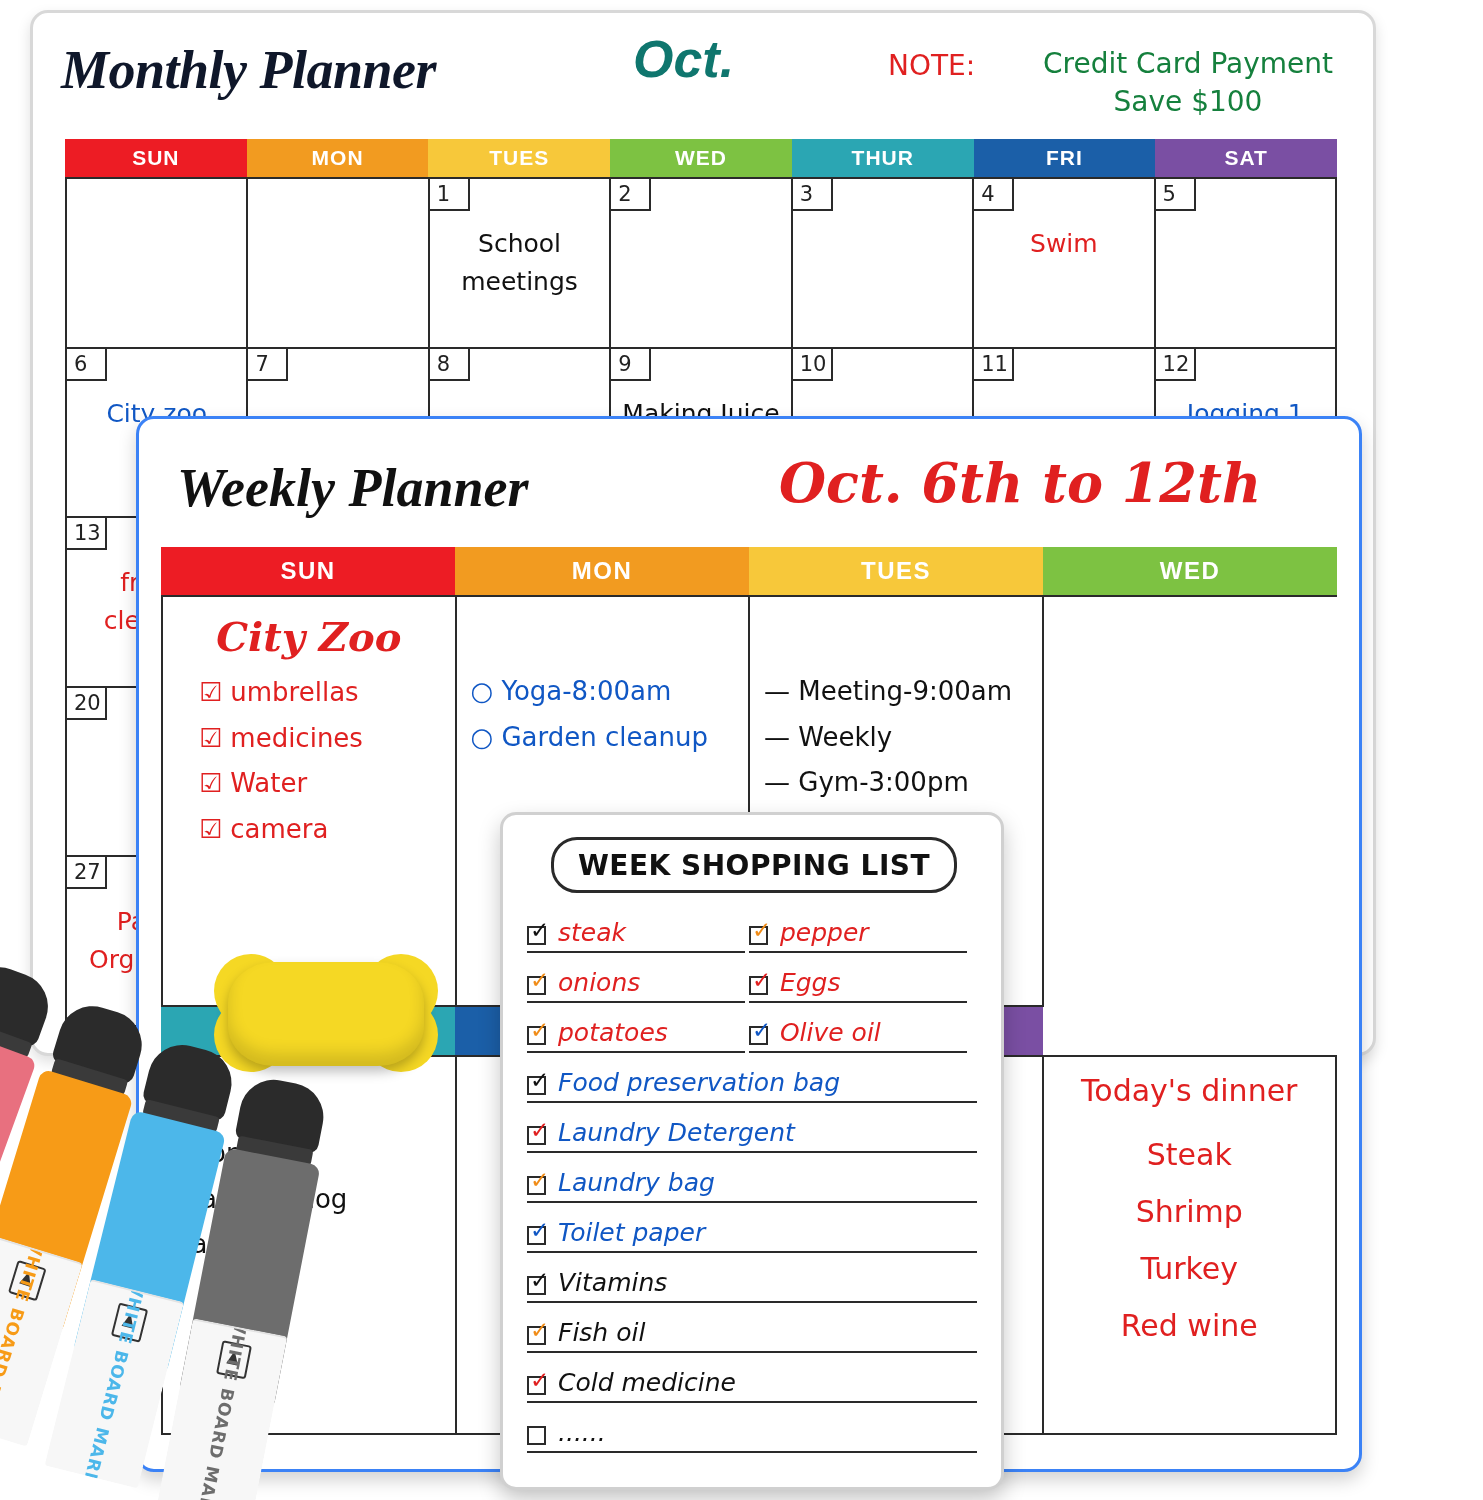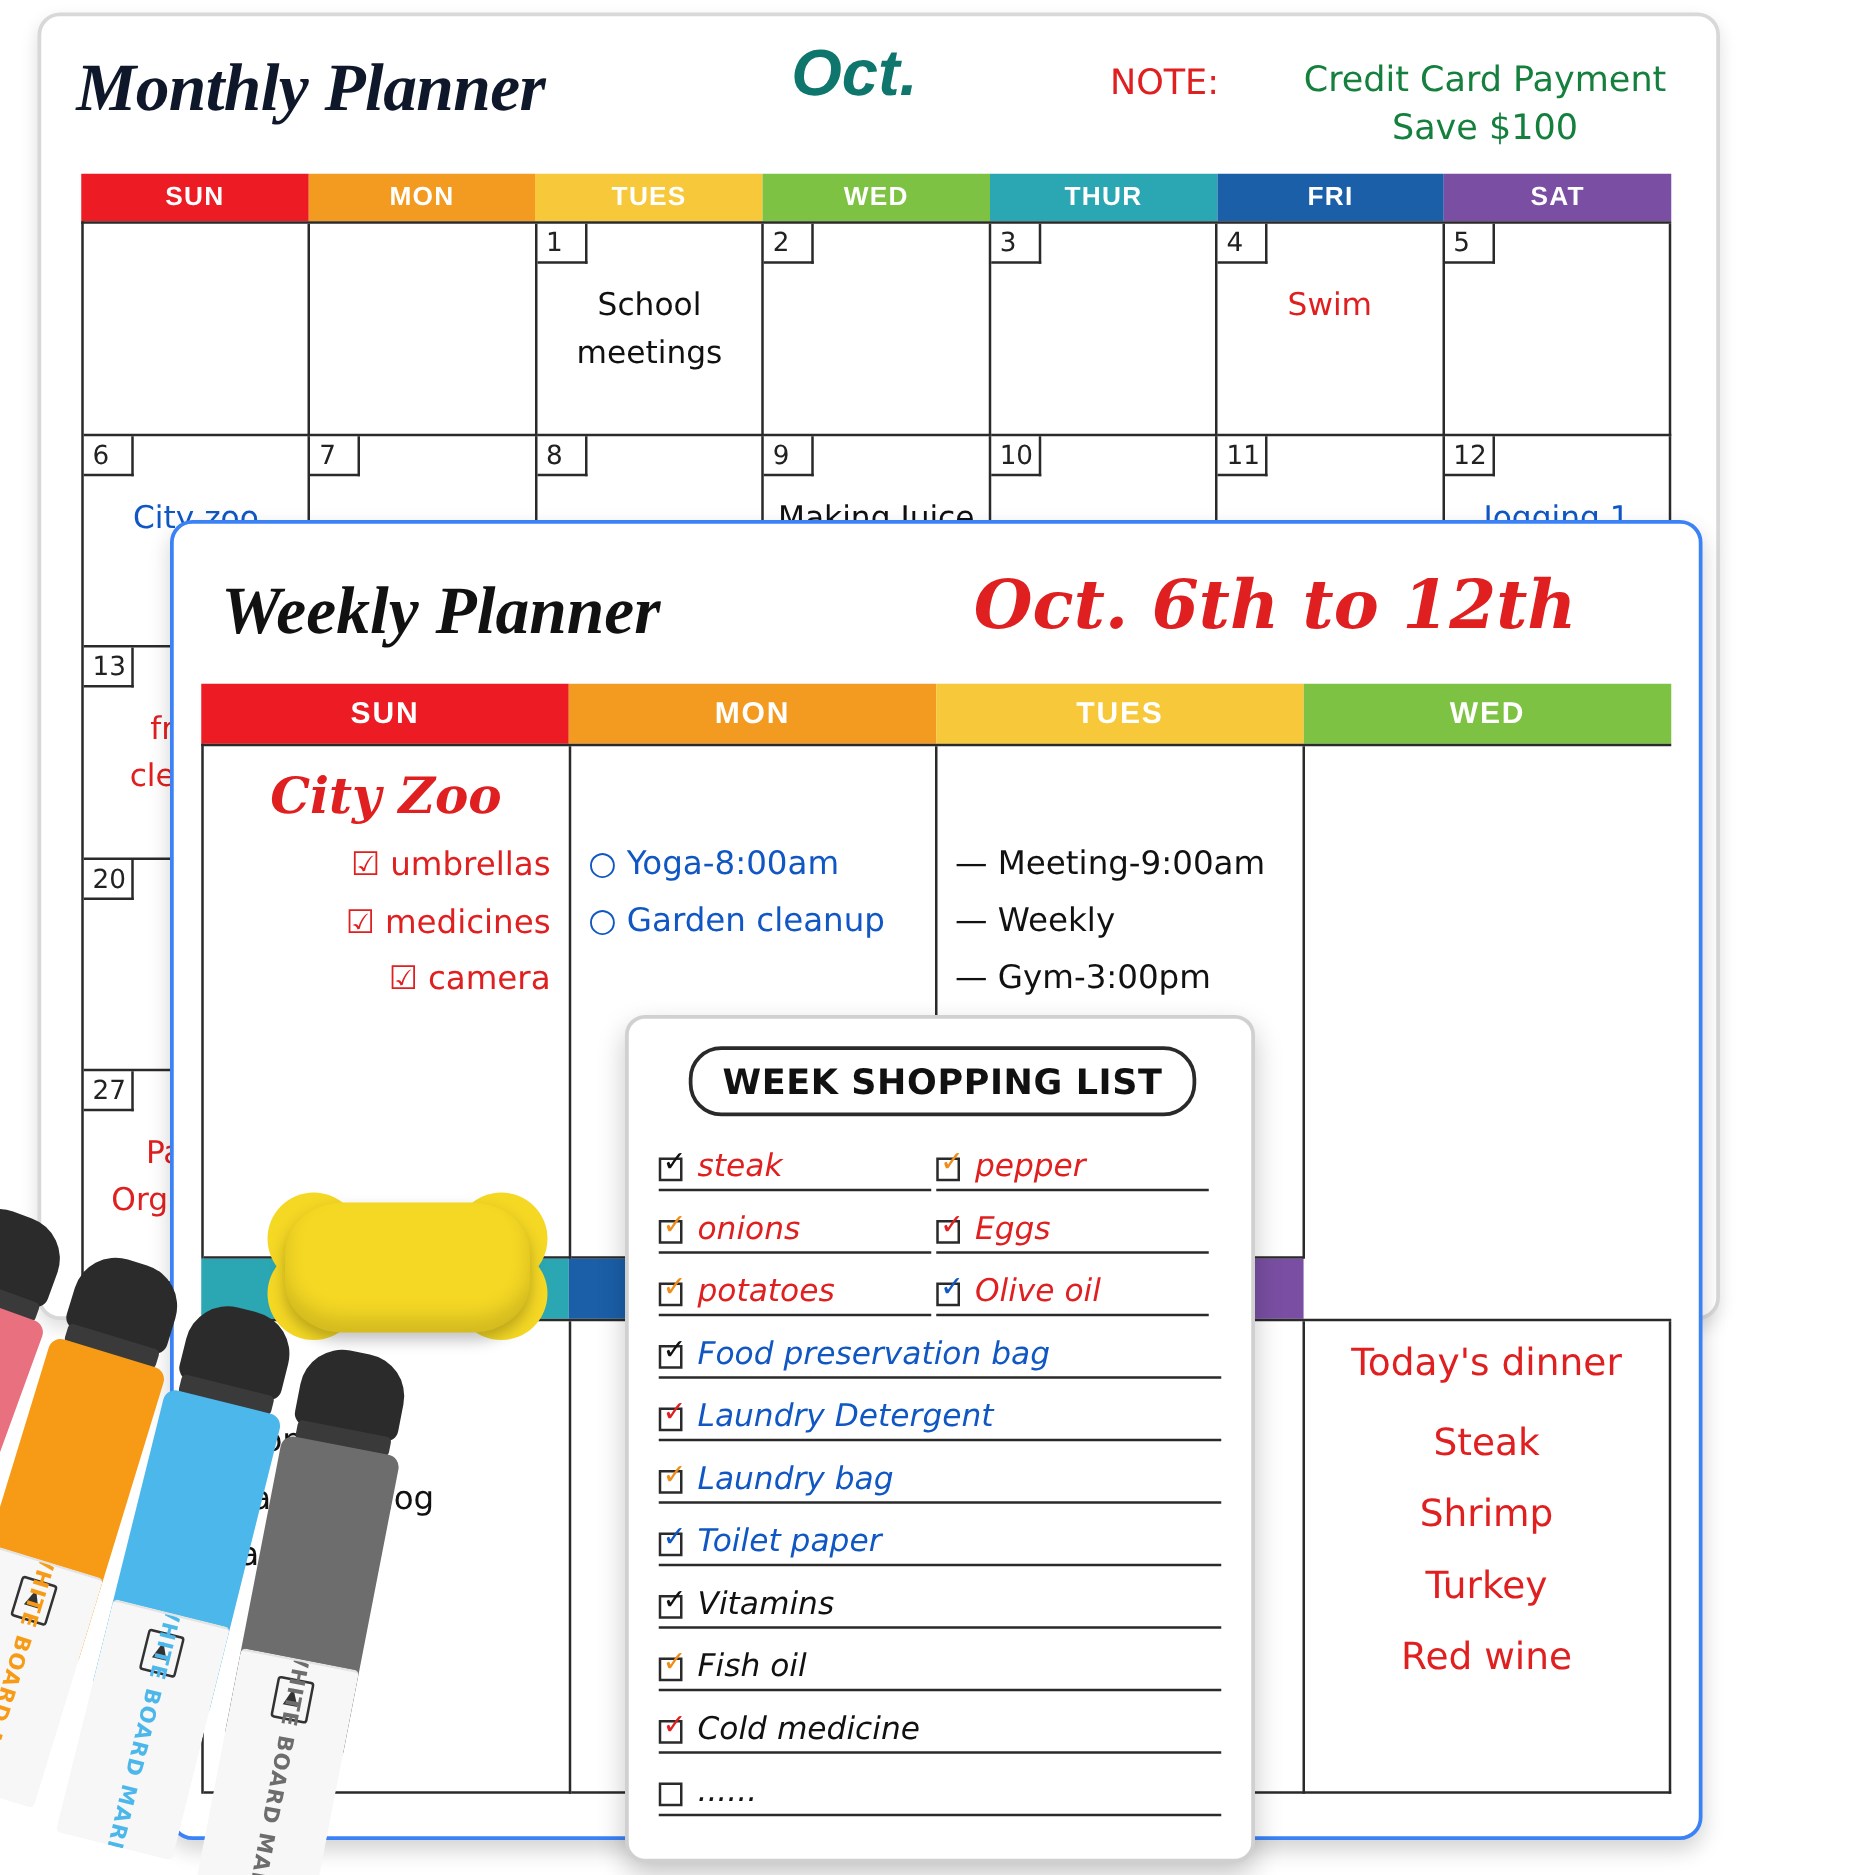--- a/index.html
+++ b/index.html
@@ -254,21 +254,21 @@
   .w-line {
     font-family: "DejaVu Sans", sans-serif;
     font-size: 26px;
     line-height: 1.75;
     white-space: nowrap;
   }
   .w-line.red { color: #e02020; }
   .w-line.blue { color: #1057c4; }
   .w-line.black { color: #111; }
   .w-line.orange { color: #f08c18; font-weight: bold; }
-  .w-indent { padding-left: 22px; text-align: right; }
+  .w-indent { padding-left: 22px; }
   .bullet-box { margin-right: 8px; }
   .dinner-title {
     font-family: "DejaVu Sans", sans-serif;
     font-size: 30px;
     color: #e02020;
     text-align: center;
     margin-bottom: 18px;
   }
   .dinner-item {
     font-family: "DejaVu Sans", sans-serif;
@@ -606,20 +606,21 @@
       <div class="dcell" style="background: rgb(247, 200, 58);">TUES</div>
       <div class="dcell" style="background: rgb(125, 194, 66);">WED</div>
     </div>
 
   <div class="w-grid-top">
     <div class="w-cell">
       <div class="w-cell-head">City Zoo</div>
       <div id="w-sun-items">
           <div class="w-line red w-indent"><span class="bullet-box">☑</span><span>umbrellas</span></div>
           <div class="w-line red w-indent"><span class="bullet-box">☑</span><span>medicines</span></div>
+          <div class="w-line red w-indent"><span class="bullet-box">☑</span><span>Water</span></div>
           <div class="w-line red w-indent"><span class="bullet-box">☑</span><span>camera</span></div>
         </div>
     </div>
     <div class="w-cell">
       <div id="w-mon-items" style="margin-top:56px">
           <div class="w-line blue">○ Yoga-8:00am</div>
           <div class="w-line blue">○ Garden cleanup</div>
         </div>
     </div>
     <div class="w-cell">

